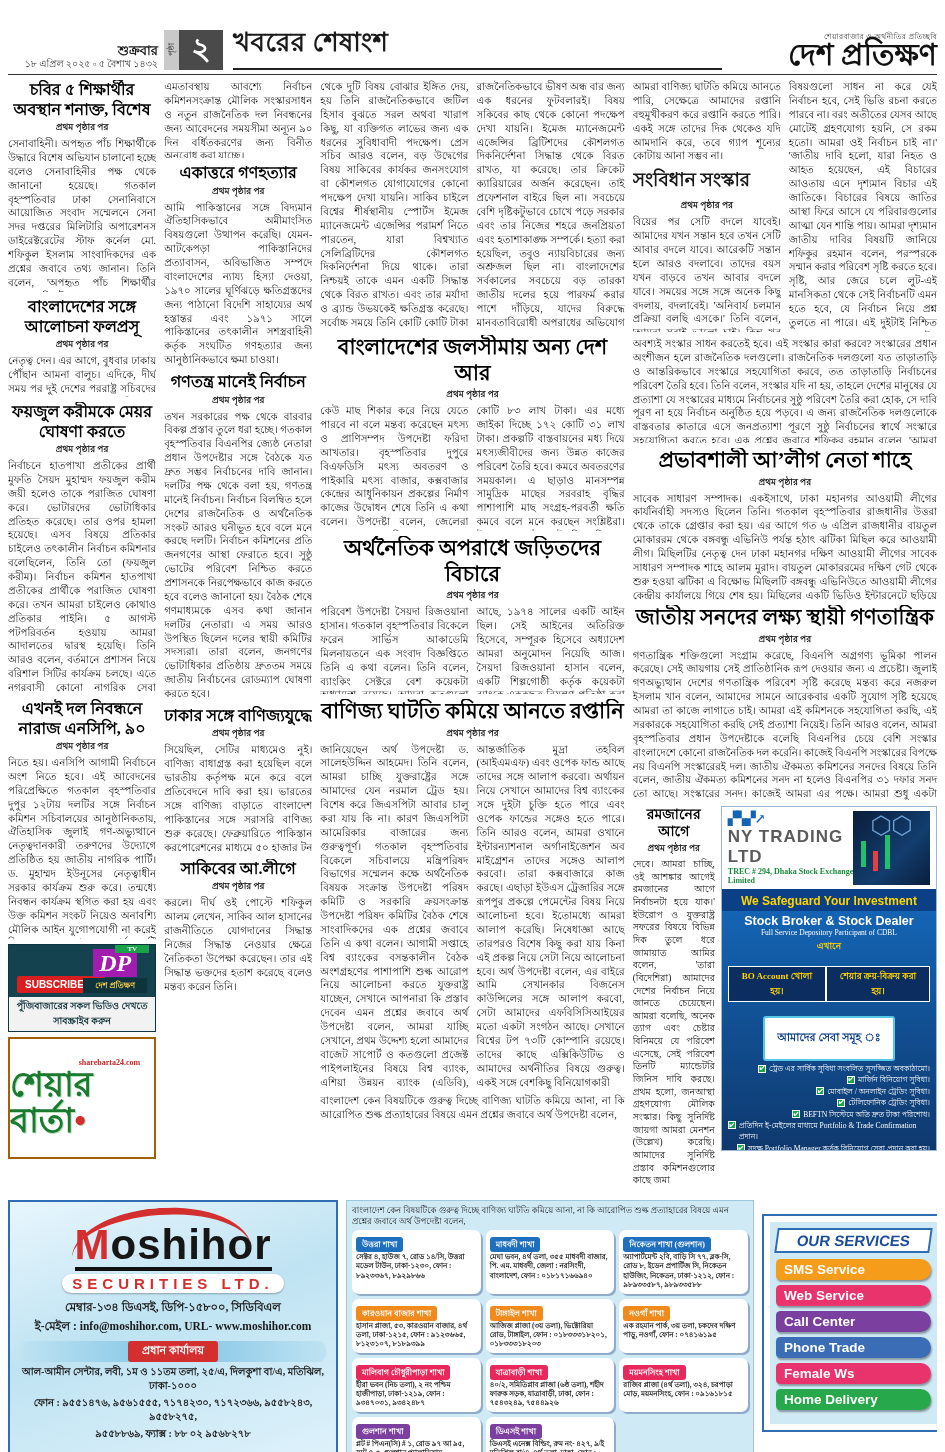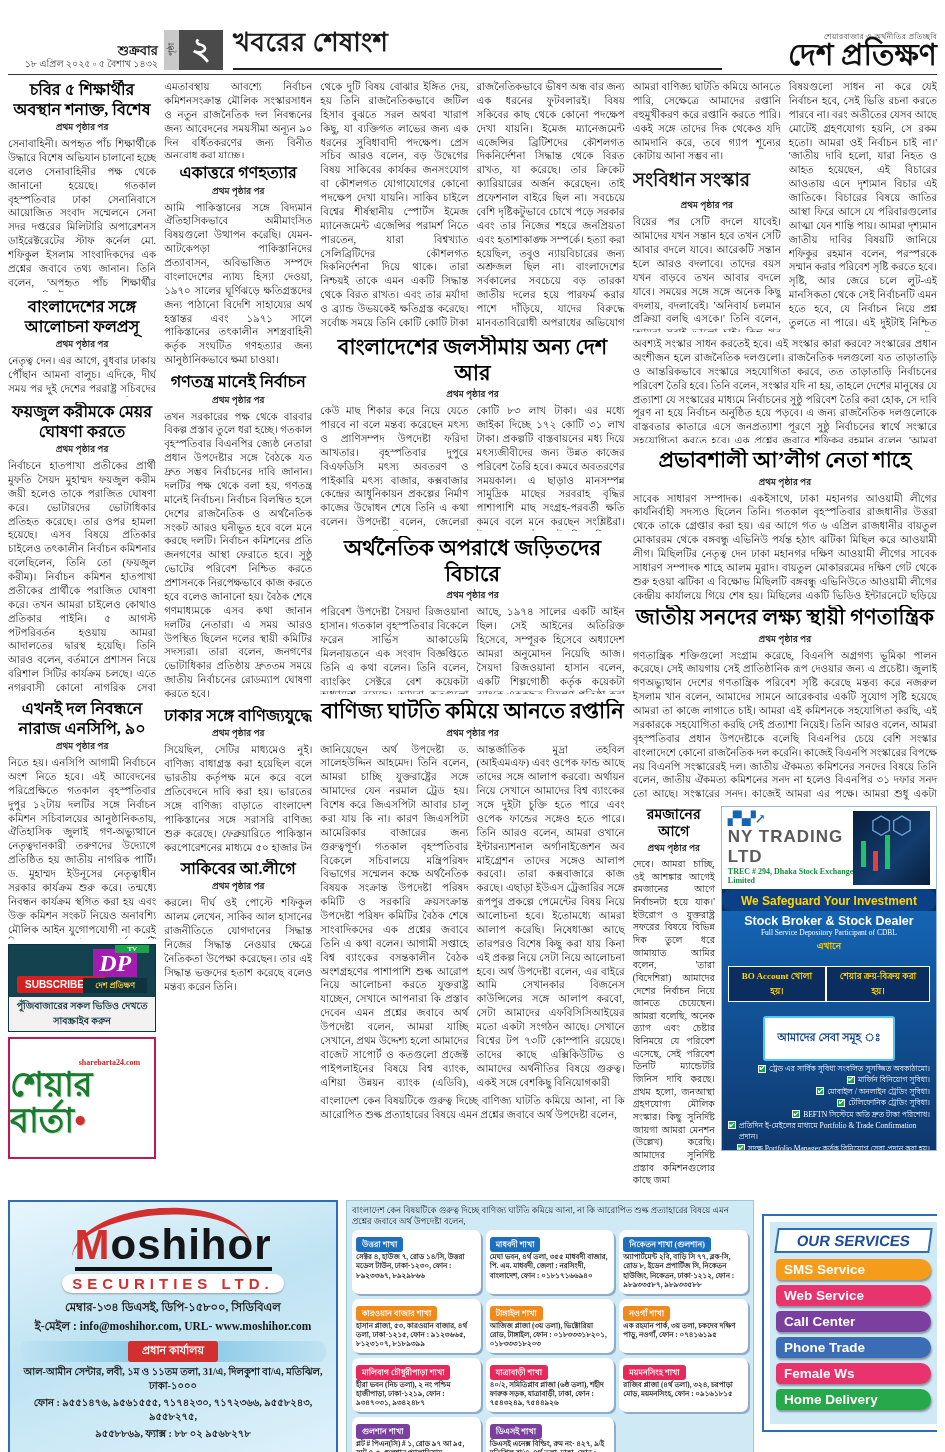--- a/index.html
+++ b/index.html
@@ -38,37 +38,37 @@
   .dp-ad { border:1px solid #0d3540; background:#14434f; height:88px; display:flex; flex-direction:column; overflow:hidden; }
   .dp-top { flex:1; display:flex; align-items:center; justify-content:flex-end; padding:4px 8px; gap:8px; position:relative; }
   .dp-logo { position:relative; width:64px; text-align:center; }
   .dp-dp { background:#a21caf; color:#fff; font-weight:bold; font-size:24px; font-style:italic; line-height:1; padding:2px 6px; display:inline-block; }
   .dp-tv { position:absolute; top:-4px; right:-2px; background:#1aa34a; color:#fff; font-size:7px; font-weight:bold; padding:0 12px; }
   .dp-paper { color:#ffd34d; font-size:8px; font-weight:bold; background:#0d333d; padding:1px 2px; margin-top:1px; }
   .dp-sub { position:absolute; left:8px; bottom:4px; background:#d81e1e; color:#fff; font-size:10px; font-weight:bold; padding:3px 8px; border-radius:2px; display:flex; align-items:center; gap:4px; cursor:pointer; }
   .dp-cap { background:#f2f2f2; color:#10323c; font-size:9.5px; font-weight:bold; text-align:center; padding:2px; }
 
   
-  .sb-ad { border:2px solid #be185d; background:#fff; height:122px; display:flex; flex-direction:column; align-items:center; justify-content:center; overflow:hidden; }
+  .sb-ad { border:2px solid #a16207; background:#fff; height:122px; display:flex; flex-direction:column; align-items:center; justify-content:center; overflow:hidden; }
   .sb-site { color:#c62828; font-size:8px; font-weight:bold; align-self:flex-end; margin-right:14px; }
   .sb-logo { color:#1b7a2f; font-size:34px; font-weight:bold; line-height:1.05; text-shadow:1px 1px 0 #b7e3bd; }
   .sb-dot { color:#d32f2f; }
 
   
   .ny-wrap { display:flex; gap:6px; overflow:hidden; }
   .romjan-col { width:27%; overflow:hidden; }
   .ny-ad { width:73%; border:1px solid #9bb7d4; height:345px; display:flex; flex-direction:column; overflow:hidden; position:relative; background:#0d2f5e; }
   .ny-head { background:#fff; padding:4px 6px; display:flex; }
   .ny-head-left { width:62%; }
   .ny-icon { font-size:13px; color:#1464b4; font-weight:bold; letter-spacing:-1px; }
   .ny-name { font-size:17px; font-weight:bold; color:#5b5b5b; letter-spacing:1px; font-family:"Liberation Sans",sans-serif; }
   .ny-trec { font-size:8px; font-weight:bold; color:#1a8a3c; }
   .ny-photo { width:38%; background:linear-gradient(135deg,#0a1e3c,#123d6e 60%,#0a1e3c); color:#6fa3d8; font-size:26px; text-align:center; line-height:1.1; overflow:hidden; position:relative; }
   .candle { position:absolute; width:5px; }
-  .ny-band { background:#0b3f86; text-align:center; padding:2px;border-radius:9px; }
+  .ny-band { background:#0b3f86; text-align:center; padding:2px; }
   .ny-band span { color:#ffd400; font-weight:bold; font-size:12px; font-family:"Liberation Sans",sans-serif; }
   .ny-bluebody { background:linear-gradient(180deg,#1464b4,#0d2f5e); flex:1; padding:3px 6px; color:#fff; display:flex; flex-direction:column; }
   .ny-broker { text-align:center; font-weight:bold; font-size:12.5px; font-family:"Liberation Sans",sans-serif; }
   .ny-cdbl { text-align:center; font-size:7.5px; }
   .ny-ekhane { text-align:center; color:#ffd400; font-size:9px; font-weight:bold; margin-top:2px; }
   .ny-boxes { display:flex; gap:0; justify-content:center; margin:12px 0; }
   .ny-box { border:1px solid #fff; background:#0b2d60; padding:2px 6px; font-size:9px; font-weight:bold; color:#ffd400; text-align:center; }
   .ny-ribbon { align-self:center; background:#fff; color:#0b3f86; border:2px solid #57c7e8; font-size:11px; font-weight:bold; padding:11px 12px; border-radius:3px; margin:2px 0; }
   .ny-list { list-style:none; font-size:7.6px; line-height:1.5; }
   .ny-list li { display:flex; gap:3px; align-items:flex-start;justify-content:flex-end; }
@@ -320,21 +320,21 @@
 
   <div class="bottom">
 
     <div class="mos-ad">
       <div class="mos-swoosh"></div>
       <div class="mos-name"><b>M</b><span>oshihor</span></div>
       <div><span class="mos-sec">SECURITIES LTD.</span></div>
       <div class="mos-line1">মেম্বার-১৩৪ ডিএসই, ডিপি-১৫৮০০, সিডিবিএল</div>
       <div class="mos-line2">ই-মেইল : info@moshihor.com, URL- www.moshihor.com</div>
       <div class="mos-ho"><span>প্রধান কার্যালয়</span></div>
-      <div class="mos-addr">আল-আমীন সেন্টার, লবী, ১ম ও ১১তম তলা, 31/এ, দিলকুশা বা/এ, মতিঝিল, ঢাকা-১০০০</div>
+      <div class="mos-addr">আল-আমীন সেন্টার, লবী, ১ম ও ১১তম তলা, ২৫/এ, দিলকুশা বা/এ, মতিঝিল, ঢাকা-১০০০</div>
       <div class="mos-addr">ফোন : ৯৫৫১৪৭৬, ৯৫৬১৫৫৫, ৭১৭৪২৩০, ৭১৭২৩৬৬, ৯৫৫৮২৪৩, ৯৫৫৮২৭৫,</div>
       <div class="mos-addr">৯৫৫৮৮৬৯, ফ্যাক্স : ৮৮ ০২ ৯৫৬৮২৭৮</div>
     </div>
 
     <div class="branch-cell">
       <div class="tail-txt">বাংলাদেশ কেন বিষয়টিকে গুরুত্ব দিচ্ছে বাণিজ্য ঘাটতি কমিয়ে আনা, না কি আরোপিত শুল্ক প্রত্যাহারের বিষয়ে এমন প্রশ্নের জবাবে অর্থ উপদেষ্টা বলেন,</div>
       <div class="branch-grid">
 
       <div class="bcard">
             <span class="bhead" style="background: rgb(31, 111, 191);">উত্তরা শাখা</span>

